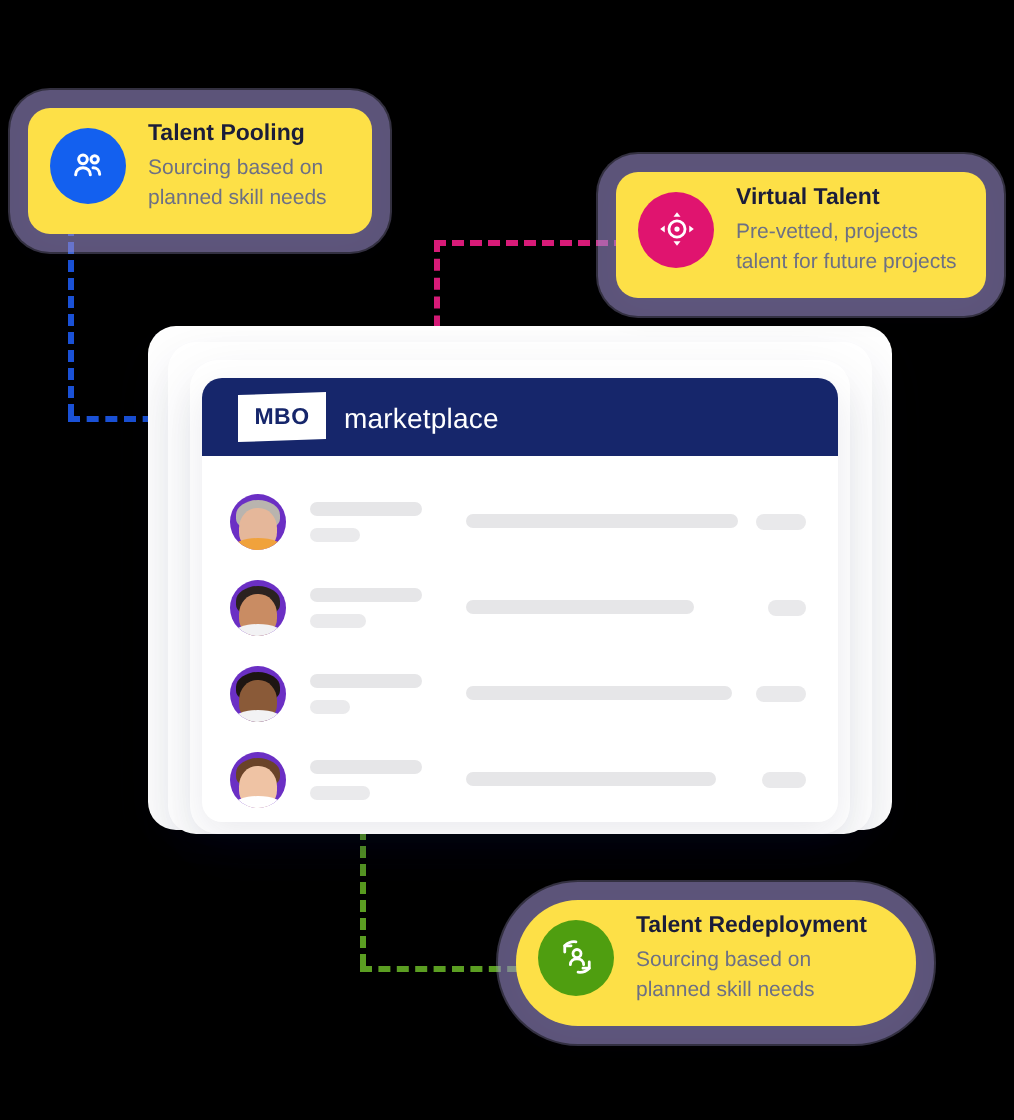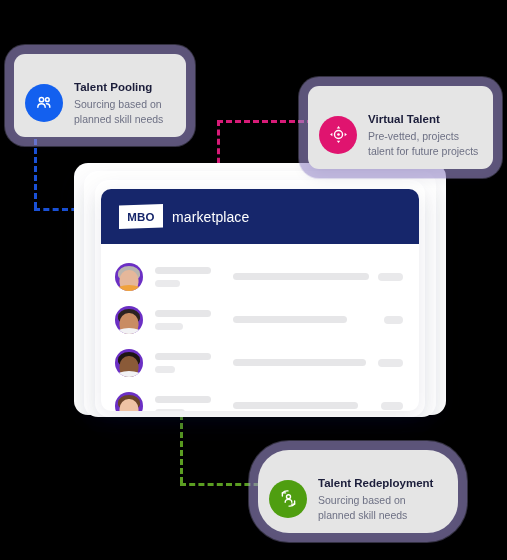--- a/index.html
+++ b/index.html
@@ -24,21 +24,21 @@
   }
   .layer-3{left:0;top:0;width:372px;height:252px;opacity:1;}
   .layer-2{left:10px;top:8px;width:352px;height:246px;}
   .layer-1{left:21px;top:17px;width:330px;height:237px;}
   .screen{
     position:absolute;left:27px;top:26px;width:318px;height:222px;
     background:#fff;border-radius:10px;overflow:hidden;
     box-shadow:0 6px 18px rgba(23,25,70,.09);
   }
   .screen-bar{
-    height:55px;background:#16266b;display:flex;align-items:center;
+    height:39px;background:#16266b;display:flex;align-items:center;
     padding-left:18px;gap:9px;
   }
   .mbo-logo{
     position:relative;width:44px;height:25px;flex:none;
   }
   .mbo-logo .sheet{
     position:absolute;inset:0;background:#fff;
     clip-path:polygon(0 6%,100% 0,100% 94%,0 100%);
   }
   .mbo-logo .txt{
@@ -68,22 +68,22 @@
   .row-lines{flex:1;display:flex;align-items:center;gap:0;}
   .col-a{width:70px;}
   .col-b{flex:1;padding-left:8px;}
   .col-c{width:34px;display:flex;justify-content:flex-end;}
   .bar{background:#e6e6e8;border-radius:4px;height:7px;display:block;}
   .bar.sm{height:7px;margin-top:6px;background:#eaeaec;}
   .bar.pill{height:8px;border-radius:5px;background:#e9e9eb;}
 
   
   .fcard{
-    position:absolute;background:#e5e5e5;border-radius:11px;
-    display:flex;align-items:center;padding:26px 13px 11px 11px;gap:11px;
+    position:absolute;background:#fde047;border-radius:11px;
+    display:flex;align-items:center;padding:6px 13px 11px 11px;gap:11px;
     box-shadow:
       0 0 0 9px rgba(150,137,200,.42),
       0 0 0 10px rgba(168,158,212,.30),
       0 4px 16px rgba(40,30,90,.18);
     box-sizing:border-box;
   }
   .fcard .ico{
     width:38px;height:38px;border-radius:50%;flex:none;
     display:flex;align-items:center;justify-content:center;
   }

